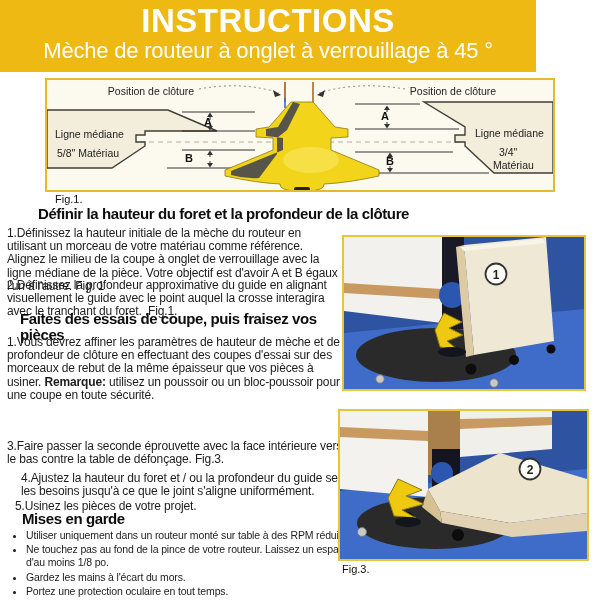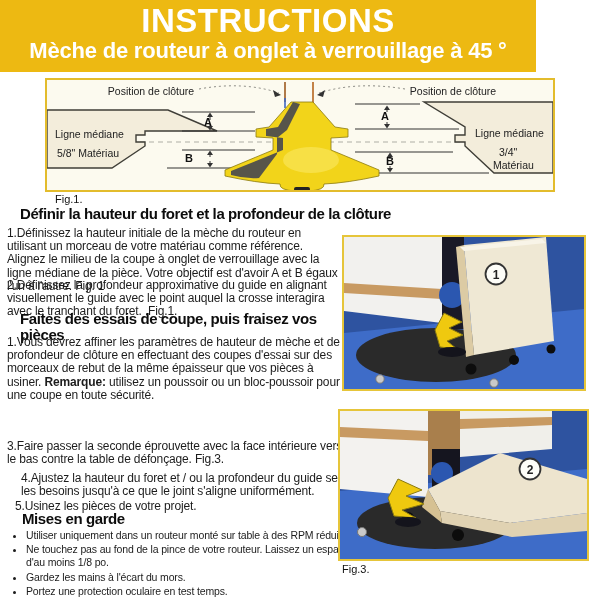--- a/index.html
+++ b/index.html
@@ -1,30 +1,30 @@
 <!DOCTYPE html>
 <html><head>
 <meta charset="utf-8">
 <style>
   html,body{margin:0;padding:0;background:#fff;}
   #page{position:relative;width:600px;height:600px;background:#ffffff;overflow:hidden;
         font-family:"Liberation Sans",sans-serif;color:#151515;}
   
   .hdr{position:absolute;left:0;top:0;width:536px;height:72px;background:#EDB912;text-align:center;}
   .hdr-title{margin:0;padding-top:4px;font-size:33px;font-weight:800;letter-spacing:.5px;color:#fff;line-height:34px;}
-  .hdr-sub{margin:0;font-size:22px;font-weight:700;color:#fff;line-height:26px;letter-spacing:-.2px;}
+  .hdr-sub{margin:0;font-size:22px;font-weight:400;color:#fff;line-height:26px;letter-spacing:-.2px;}
   
   .fig1-box{position:absolute;left:45px;top:78px;width:506px;height:110px;border:2px solid #E3BC2C;background:#FCFAEF;}
   .cap{position:absolute;font-size:11px;color:#111;}
   #cap1{left:55px;top:193px;}
   #cap2{left:346px;top:389px;margin-top:44px;}
   #cap3{left:342px;top:563px;}
   
   .h-sec{position:absolute;font-size:15px;font-weight:800;letter-spacing:-.4px;color:#0d0d0d;line-height:16px;margin:0;}
-  #h1{left:20px;top:206px;width:420px;}
+  #h1{left:38px;top:206px;width:420px;}
   #h2{left:20px;top:311px;width:320px;}
   #h3{left:22px;top:511px;width:300px;}
   .para{position:absolute;font-size:12px;line-height:13.2px;letter-spacing:-.15px;color:#1c1c1c;margin:0;}
   #p11{left:7px;top:227px;width:336px;}
   #p12{left:7px;top:279px;width:336px;}
   #p21{left:7px;top:336px;width:338px;}
   #p22{left:7px;top:413px;width:338px;}
   #p23{left:7px;top:440px;width:338px;}
   #p24{left:21px;top:472px;width:342px;}
   #p25{left:15px;top:500px;width:338px;}
@@ -125,21 +125,21 @@
   <p class="para" id="p21"><span>1.Vous devrez affiner les paramètres de hauteur de mèche et de profondeur de clôture en effectuant des coupes d'essai sur des morceaux de rebut de la même épaisseur que vos pièces à usiner. </span><span class="bold-inline">Remarque:</span><span> utilisez un poussoir ou un bloc-poussoir pour une coupe en toute sécurité.</span></p>
   <p class="para" id="p23">3.Faire passer la seconde éprouvette avec la face intérieure vers le bas contre la table de défonçage. Fig.3.</p>
   <p class="para" id="p24">4.Ajustez la hauteur du foret et / ou la profondeur du guide selon les besoins jusqu'à ce que le joint s'aligne uniformément.</p>
   <p class="para" id="p25">5.Usinez les pièces de votre projet.</p>
 
   <h3 class="h-sec" id="h3">Mises en garde</h3>
   <ul id="warn-list">
     <li>Utiliser uniquement dans un routeur monté sur table à des RPM réduits.</li>
     <li>Ne touchez pas au fond de la pince de votre routeur. Laissez un espace d'au moins 1/8 po.</li>
     <li>Gardez les mains à l'écart du mors.</li>
-    <li>Portez une protection oculaire en test temps.</li>
+    <li>Portez une protection oculaire en tout temps.</li>
   </ul>
 
   <div class="photo" id="fig2">
     <svg width="240" height="152" viewBox="0 0 240 152">
       <rect x="0" y="0" width="240" height="152" fill="#2E53A0"></rect>
       <polygon points="0,96 240,72 240,152 0,152" fill="#3E6CC8"></polygon>
       <ellipse cx="92" cy="118" rx="80" ry="27" fill="#2A2A2A"></ellipse>
       <circle cx="127" cy="132" r="5.5" fill="#0D0D0D"></circle>
       <circle cx="170" cy="123" r="5" fill="#0D0D0D"></circle>
       <circle cx="207" cy="112" r="4.5" fill="#0D0D0D"></circle>

